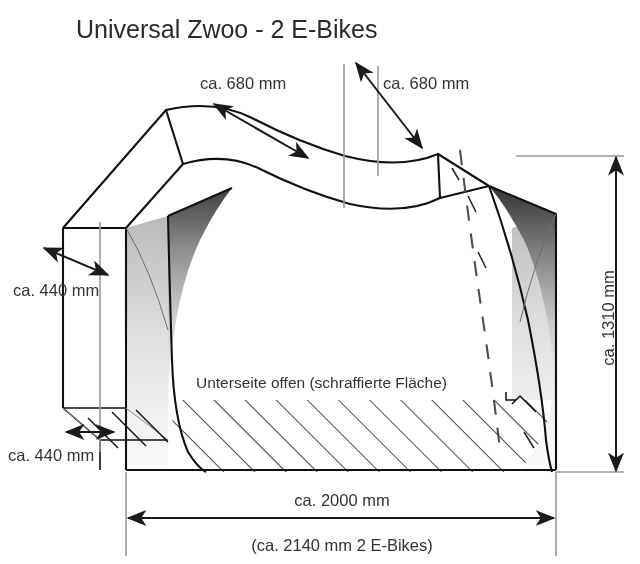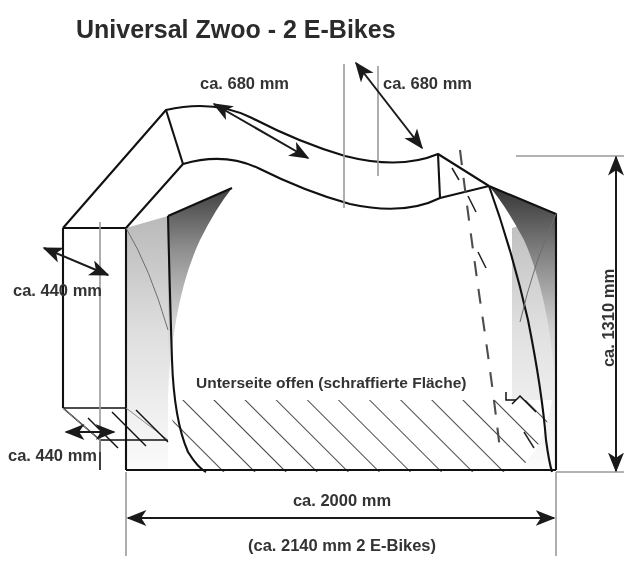--- a/index.html
+++ b/index.html
@@ -13,21 +13,20 @@
     font-family: "Liberation Sans", sans-serif;
     position: relative;
     overflow: hidden;
   }
   #drawing-root {
     position: absolute;
     left: 0;
     top: 0;
     width: 640px;
     height: 564px;
-    font-weight: bold;
   }
   svg.diagram {
     display: block;
     width: 640px;
     height: 564px;
   }
   .title-text {
     font-family: "Liberation Sans", sans-serif;
     font-size: 25px;
     fill: #2b2b2b;

